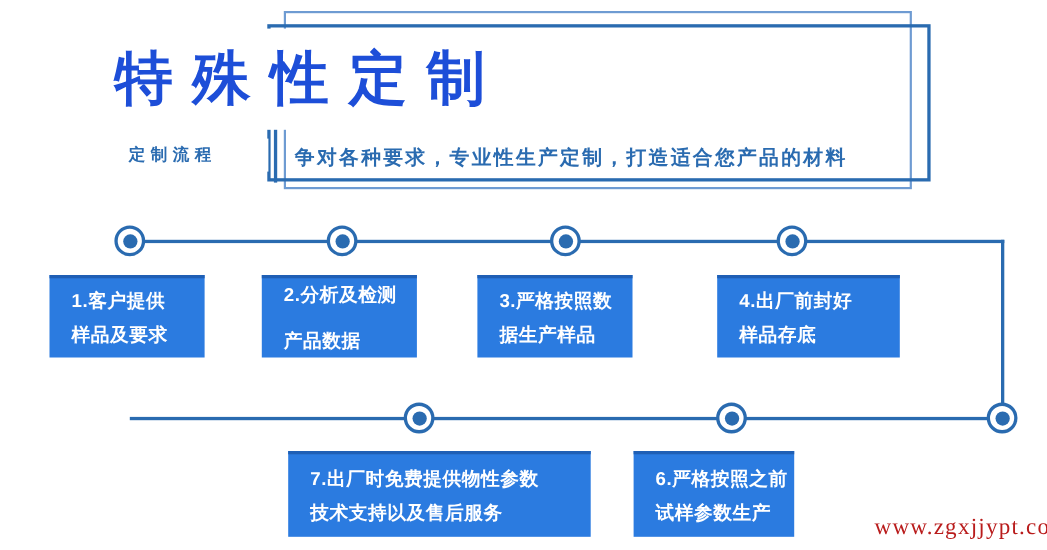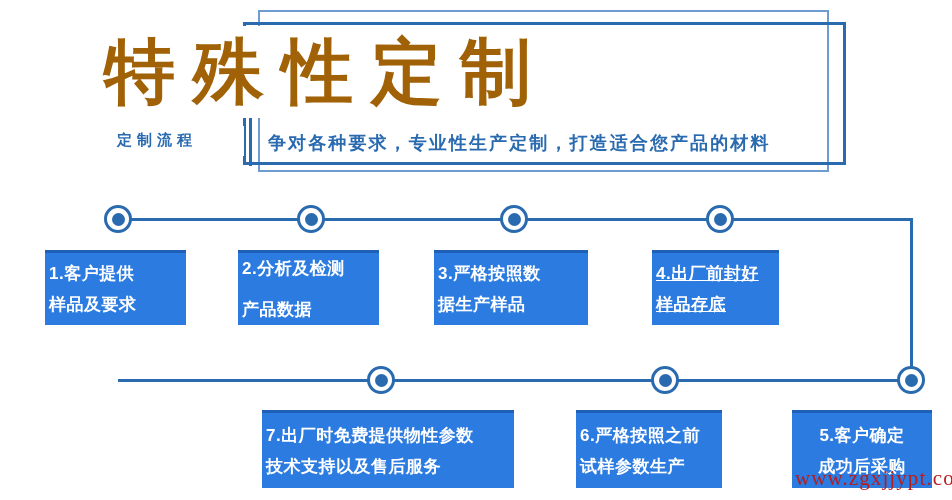--- a/index.html
+++ b/index.html
@@ -41,22 +41,22 @@
     background: transparent;
   }
 
   
   .title {
     position: absolute;
     left: 104px;
     top: 28px;
     width: 600px;
     height: 88px;
-    color: #a16207;
-    font-size: 71px;
+    color: #1d4ed8;
+    font-size: 53px;
     font-weight: 700;
     letter-spacing: 18px;
     line-height: 88px;
     white-space: nowrap;
     font-family: "DejaVu Sans", "Liberation Sans", sans-serif;
     z-index: 5;
   }
 
   
   .sub-left {
@@ -141,21 +141,21 @@
     flex-direction: column;
     justify-content: center;
   }
   .step-line {
     font-size: 17px;
     font-weight: 700;
     line-height: 31px;
     white-space: nowrap;
     letter-spacing: 0.5px;
   }
-  .step-box.align-left { padding-left: 4px; align-items: flex-start; }
+  .step-box.align-left { padding-left: 20px; align-items: flex-start; }
   .step-box.align-center { align-items: center; }
 
   
   .watermark {
     position: absolute;
     left: 795px;
     top: 466px;
     font-family: Liberation Serif, serif;
     font-size: 21px;
     letter-spacing: 1.1px;
@@ -198,40 +198,36 @@
   <div class="step-box align-left" style="left:45px; top:250px; width:141px; height:75px;">
     <div class="step-line">1.客户提供</div>
     <div class="step-line">样品及要求</div>
   </div>
 
   <div class="step-box align-left" style="left:238px; top:250px; width:141px; height:75px;justify-content:space-between;">
     <div class="step-line">2.分析及检测</div>
     <div class="step-line">产品数据</div>
   </div>
 
-  <div class="step-box align-left" style="left:434px; top:250px; width:154px; height:75px;">
+  <div class="step-box align-left" style="left:434px; top:250px; width:141px; height:75px;">
     <div class="step-line">3.严格按照数</div>
     <div class="step-line">据生产样品</div>
   </div>
 
-  <div class="step-box align-left" style="left:652px; top:250px; width:127px; height:75px;text-decoration:underline;">
+  <div class="step-box align-left" style="left:652px; top:250px; width:166px; height:75px;">
     <div class="step-line">4.出厂前封好</div>
     <div class="step-line">样品存底</div>
   </div>
 
-  <div class="step-box align-left" style="left:262px; top:410px; width:252px; height:78px;">
+  <div class="step-box align-left" style="left:262px; top:410px; width:275px; height:78px;">
     <div class="step-line">7.出厂时免费提供物性参数</div>
     <div class="step-line">技术支持以及售后服务</div>
   </div>
 
   <div class="step-box align-left" style="left:576px; top:410px; width:146px; height:78px;">
     <div class="step-line">6.严格按照之前</div>
     <div class="step-line">试样参数生产</div>
   </div>
 
-  <div class="step-box align-center" style="left:792px; top:410px; width:140px; height:78px;">
-    <div class="step-line">5.客户确定</div>
-    <div class="step-line">成功后采购</div>
-  </div>
 
   <div class="watermark">www.zgxjjypt.com</div>
 
 </div>
 
 </body></html>

